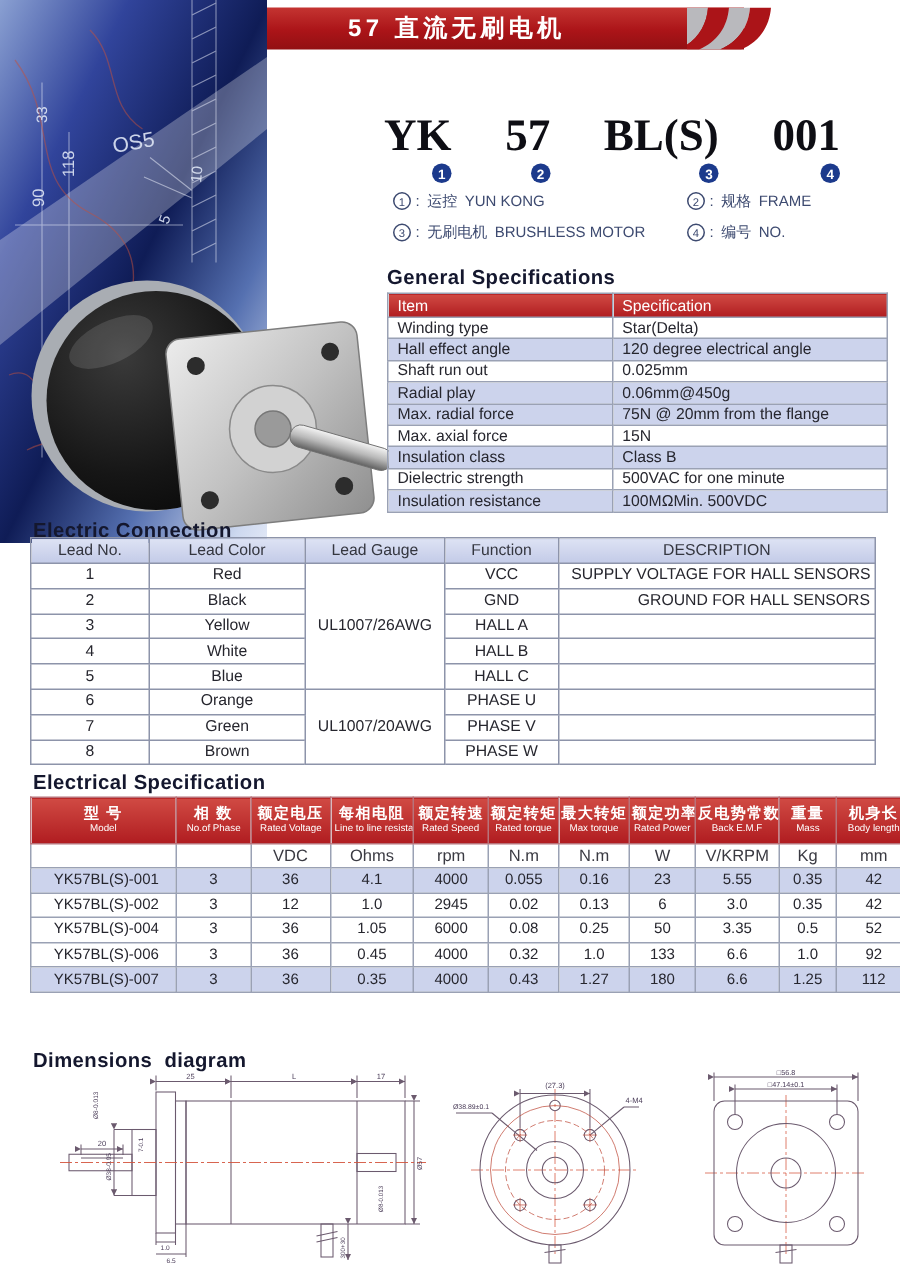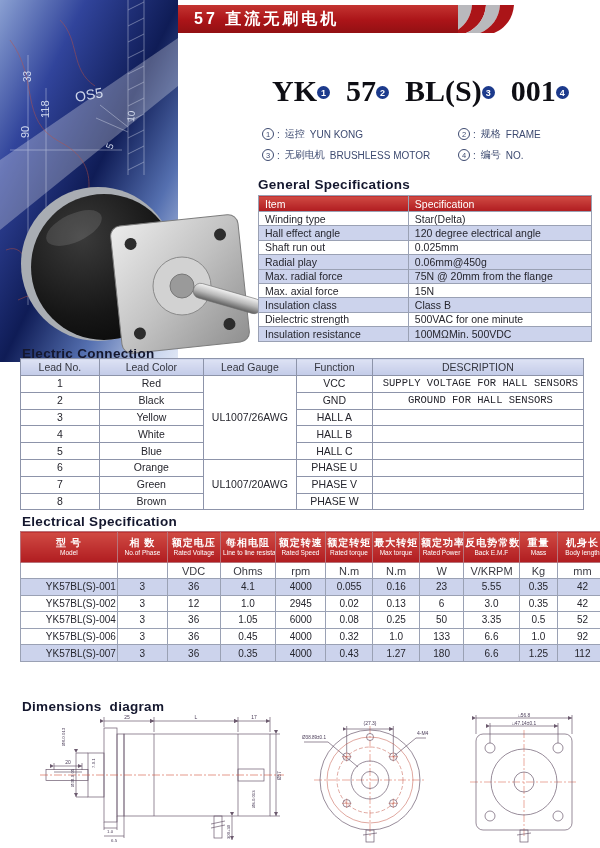--- a/index.html
+++ b/index.html
@@ -6,29 +6,29 @@
   .page{position:relative;width:600px;height:848px;background:#ffffff;overflow:hidden;
         font-family:"Liberation Sans",sans-serif;color:#26262e;}
 
   
   .deco-panel{position:absolute;left:0;top:0;width:178px;height:362px;}
   .motor-photo{position:absolute;left:14px;top:178px;width:248px;height:184px;}
 
   
   .banner{position:absolute;left:178px;top:5px;width:280px;height:28px;
           background:linear-gradient(180deg,#c43431 0%,#ab1418 55%,#921013 100%);
-          display:flex;align-items:center;}
+          display:flex;align-items:center;padding-left:38px;}
   .banner-title{color:#fff;font-weight:bold;font-size:16px;letter-spacing:3px;padding-left:16px;white-space:pre;}
   .banner-swoosh{position:absolute;left:458px;top:5px;}
 
   
   .series-heading{position:absolute;left:258px;top:57px;font-weight:bold;font-size:15px;
                   color:#14182e;white-space:pre;letter-spacing:.5px;}
   .series-parts{position:absolute;left:256px;top:76px;width:304px;display:flex;justify-content:space-between;}
-  .part{display:flex;flex-direction:row;align-items:center;margin-left:16px;}
+  .part{display:flex;flex-direction:column;align-items:flex-end;}
   .part-text{font-family:"Liberation Serif",serif;font-weight:bold;font-size:30px;line-height:30px;color:#0e0e14;}
   .part-badge{margin-top:3px;width:13px;height:13px;border-radius:50%;background:#1c3a8c;color:#fff;
               font-size:9px;font-weight:bold;display:flex;align-items:center;justify-content:center;}
   .series-legend{position:absolute;left:262px;top:127px;width:330px;display:grid;
                  grid-template-columns:196px 134px;row-gap:7px;font-size:10px;color:#3d4a70;}
   .legend-item{display:flex;align-items:center;gap:3px;white-space:nowrap;}
   .circ{display:inline-flex;width:10px;height:10px;border:1px solid #3d4a70;border-radius:50%;
         align-items:center;justify-content:center;font-size:7.5px;flex:none;}
   .lsep{margin-right:2px;}
   .len{margin-left:2px;}
@@ -48,34 +48,34 @@
   .gs-table th,.gs-table td{border:1px solid #9aa1b4;padding:0 6px;height:13.4px;line-height:12px;
                             text-align:left;font-weight:normal;white-space:nowrap;}
   .gs-table tr.head th{background:linear-gradient(180deg,#d04a43,#b01c20);color:#fff;height:15px;}
   .gs-table tr.alt td{background:#ccd3ec;}
 
   
   .ec-table{position:absolute;left:20px;top:358px;width:564px;font-size:10.5px;}
   .ec-table th,.ec-table td{border:1px solid #8d94aa;text-align:center;height:15.8px;line-height:13px;
                             font-weight:normal;white-space:nowrap;padding:0 3px;}
   .ec-table tr.head th{background:linear-gradient(180deg,#dde2f4,#c3cbe8);color:#34363f;height:16px;}
-  .ec-table td.desc{text-align:center;padding-left:8px;font-family:Liberation Mono, monospace;}
+  .ec-table td.desc{text-align:right;padding-left:8px;}
 
   
   .es-table{position:absolute;left:20px;top:531px;width:588px;font-size:10px;}
   .es-table th,.es-table td{border:1px solid #9aa1b4;text-align:center;font-weight:normal;
                             white-space:nowrap;padding:0 1px;}
   .es-table tr.head th{background:linear-gradient(180deg,#d04a43,#b01c20);color:#fff;
                        border:1px solid #b8737a;height:30px;vertical-align:middle;}
   .es-table .zh{font-size:10px;font-weight:bold;letter-spacing:1px;line-height:12px;}
   .es-table .en{font-size:6.8px;line-height:8px;transform:scale(.96);}
   .es-table tr.units td{height:15px;font-size:11px;color:#3a3a42;}
   .es-table tr.data td{height:15.6px;}
   .es-table tr.alt td{background:#ccd3ec;}
-  .es-table td.model{text-align:right;padding-left:5px;}
+  .es-table td.model{text-align:center;padding-left:5px;}
 
   
   .dim-art{position:absolute;left:18px;top:712px;width:575px;height:134px;}
   .dim-art text{font-family:"Liberation Sans",sans-serif;fill:#4a3c58;}
 </style>
 </head>
 <body>
 
 <div class="page">
 

